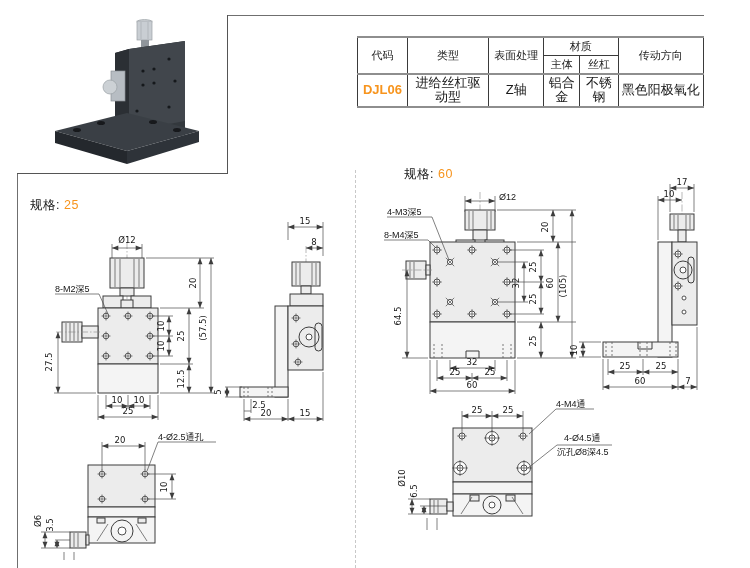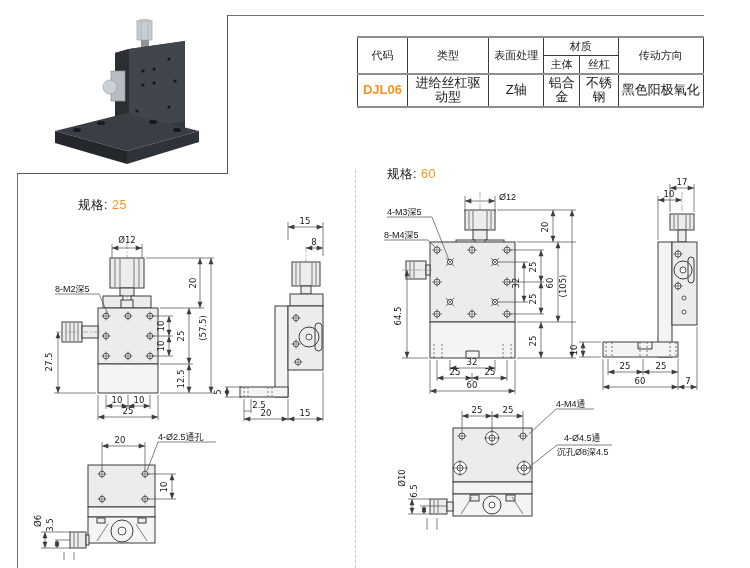--- a/index.html
+++ b/index.html
@@ -107,24 +107,24 @@
       <td>Z轴</td>
       <td>铝合金</td>
       <td>不锈钢</td>
       <td>黑色阳极氧化</td>
     </tr>
   </tbody>
     </table>
 
   <div class="divider"></div>
 
-  <div class="spec-title" style="left:30px;top:197px;margin-left:48px;">
+  <div class="spec-title" style="left:30px;top:197px;">
     <span>规格:</span><span class="val">25</span>
   </div>
-  <div class="spec-title" style="left:387px;top:166px;">
+  <div class="spec-title" style="left:404px;top:166px;">
     <span>规格:</span><span class="val">60</span>
   </div>
 
   <svg class="dwg" style="left:20px;top:210px;" width="330" height="358" viewBox="20 210 330 358">
     <defs>
       <marker id="arrA" viewBox="0 0 10 10" refX="9" refY="5" markerWidth="9" markerHeight="7" orient="auto-start-reverse" markerUnits="userSpaceOnUse">
         <path d="M0,1.5 L9,5 L0,8.5 Z" fill="#3d3d3d"></path>
       </marker>
       <g id="hA">
         <circle r="2.8" class="wf"></circle>

